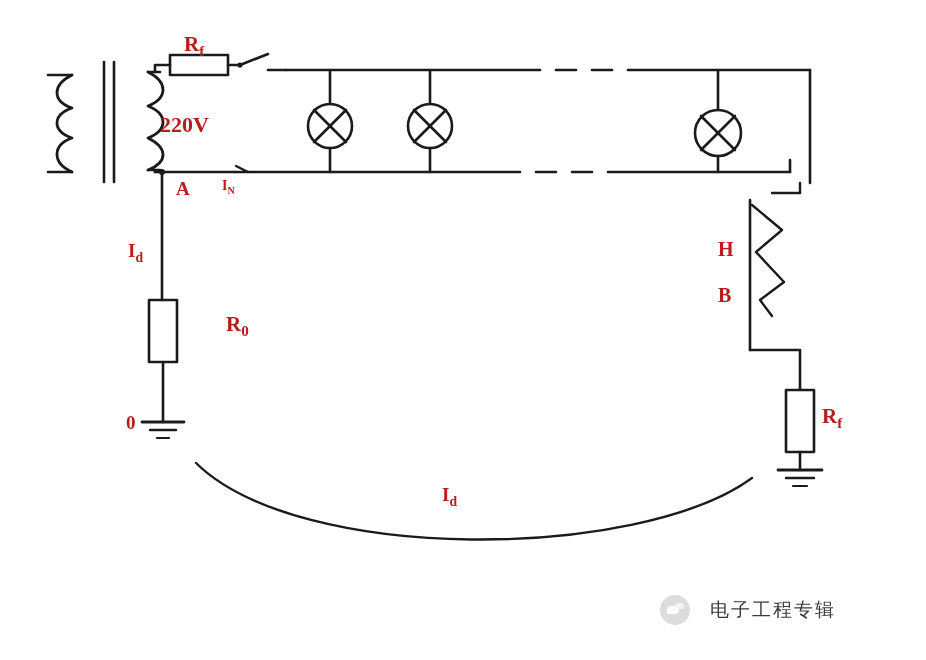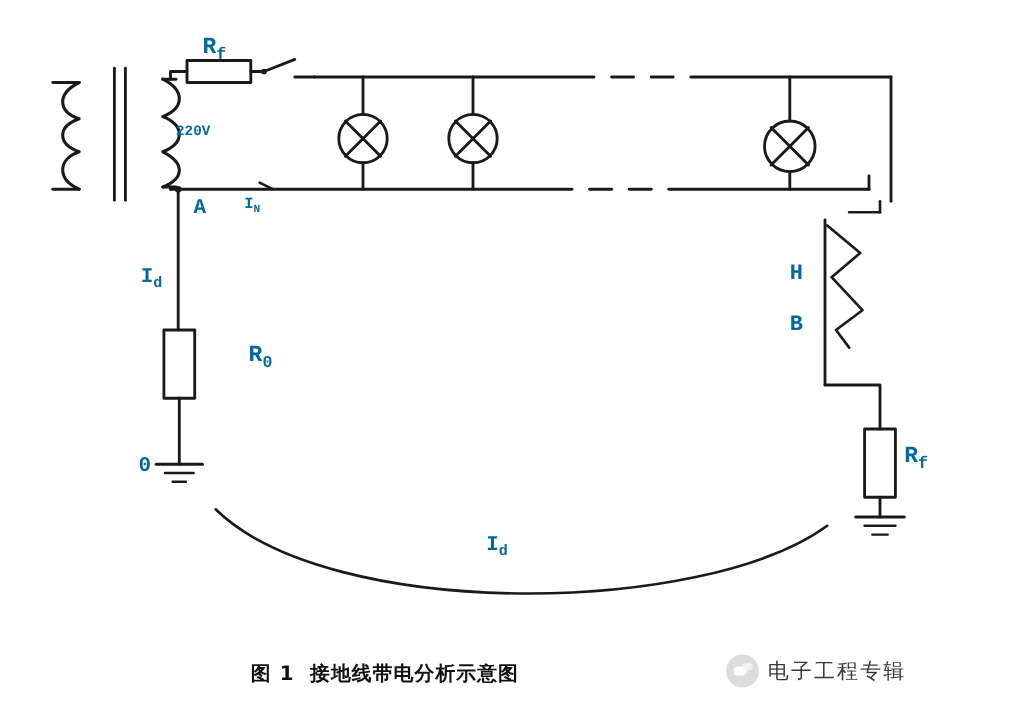--- a/index.html
+++ b/index.html
@@ -23,23 +23,23 @@
   }
   svg.circuit {
     position: absolute;
     left: 0;
     top: 0;
     width: 926px;
     height: 660px;
   }
   .lbl {
     position: absolute;
-    color: #0369a1;
+    color: #b91c1c;
     white-space: nowrap;
-    font-family: Liberation Mono, monospace;
+    font-family: Liberation Serif, serif;
   }
   .lbl-b {
     font-weight: bold;
   }
   .sub {
     font-size: 0.72em;
     vertical-align: sub;
   }
   .caption {
     position: absolute;
@@ -53,21 +53,21 @@
   }
   .caption .num {
     margin-right: 14px;
   }
   .watermark {
     position: absolute;
     left: 660px;
     top: 595px;
     display: flex;
     align-items: center;
-    gap: 8px;
+    gap: 20px;
     color: #3b3b3b;
   }
   .wm-badge {
     width: 30px;
     height: 30px;
     border-radius: 50%;
     background: #dcdcdc;
     position: relative;
   }
   .wm-badge::before {
@@ -204,42 +204,39 @@
       </g>
 
       <path d="M196,463 C300,565 640,560 752,478" stroke-width="2.4"></path>
 
       <path d="M236,166 L248,172" stroke-width="2.2"></path>
     </g>
   </svg>
 
   <div class="lbl lbl-b" style="left:184px; top:32px; font-size:21px;"><span>R</span><span class="sub">f</span></div>
 
-  <div class="lbl lbl-b" style="left:160px; top:112px; font-size:13px;">220V</div>
+  <div class="lbl lbl-b" style="left:160px; top:112px; font-size:22px;">220V</div>
 
   <div class="lbl lbl-b" style="left:176px; top:178px; font-size:19px;">A</div>
 
   <div class="lbl lbl-b" style="left:222px; top:178px; font-size:14px;"><span>I</span><span class="sub">N</span></div>
 
   <div class="lbl lbl-b" style="left:128px; top:240px; font-size:19px;"><span>I</span><span class="sub">d</span></div>
 
   <div class="lbl lbl-b" style="left:186px; top:312px; font-size:21px;margin-left:40px;"><span>R</span><span class="sub">0</span></div>
 
   <div class="lbl lbl-b" style="left:126px; top:412px; font-size:19px;">0</div>
 
   <div class="lbl lbl-b" style="left:718px; top:238px; font-size:20px;">H</div>
 
   <div class="lbl lbl-b" style="left:718px; top:284px; font-size:20px;">B</div>
 
   <div class="lbl lbl-b" style="left:822px; top:404px; font-size:21px;"><span>R</span><span class="sub">f</span></div>
 
   <div class="lbl lbl-b" style="left:442px; top:484px; font-size:19px;"><span>I</span><span class="sub">d</span></div>
 
-  <div class="caption">
-    <span class="num">图 1</span><span>接地线带电分析示意图</span>
-  </div>
 
   <div class="watermark">
     <div class="wm-badge"></div>
     <div class="wm-text">电子工程专辑</div>
   </div>
 
 </div>
 
 </body></html>

